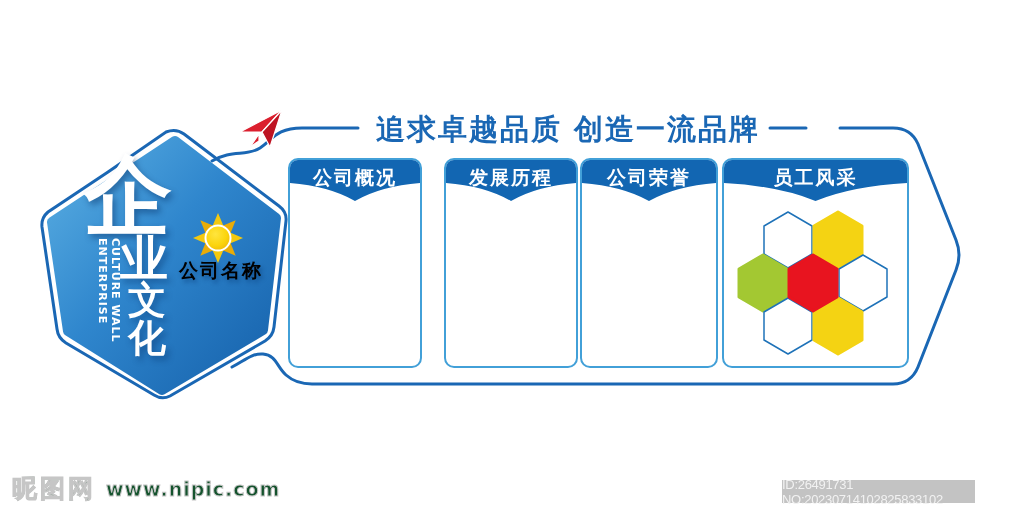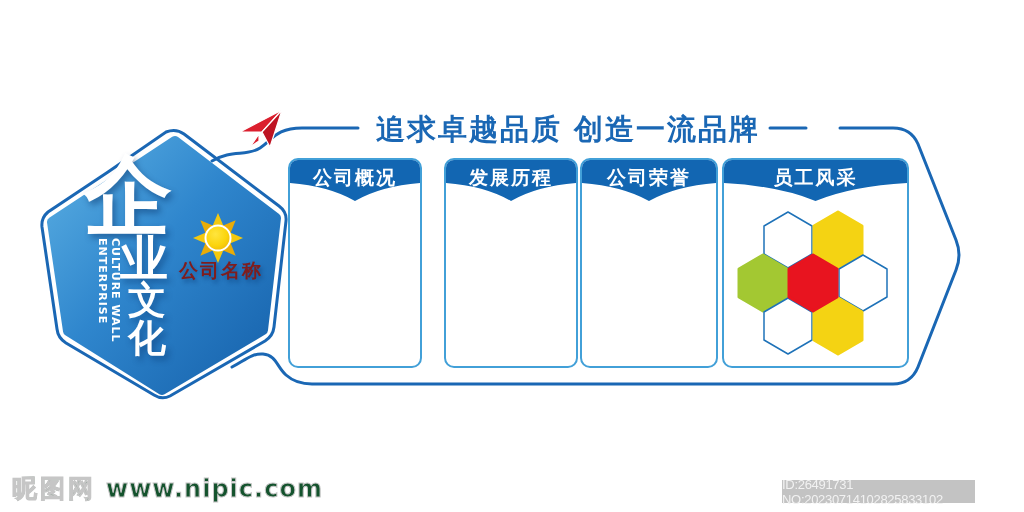--- a/index.html
+++ b/index.html
@@ -12,37 +12,37 @@
   
   .badge-char{position:absolute;z-index:3;color:#ffffff;font-weight:bold;
               text-shadow:3px 4px 6px rgba(5,45,100,.45);line-height:1;}
   .c0{left:84px;top:152px;font-size:88px;}
   .c1{left:120px;top:234px;font-size:48px;}
   .c2{left:128px;top:281px;font-size:38px;}
   .c3{left:128px;top:319px;font-size:38px;}
   .en-vert{position:absolute;left:122px;top:238px;width:116px;z-index:3;color:#ffffff;
            font-size:11px;font-weight:bold;letter-spacing:1px;line-height:13px;
            transform:rotate(90deg);transform-origin:0 0;white-space:nowrap;}
-  .company-label{position:absolute;left:179px;top:258px;z-index:3;color:#7f1d1d;
+  .company-label{position:absolute;left:179px;top:258px;z-index:3;color:#000000;
            font-size:19px;font-weight:bold;letter-spacing:2px;
            text-shadow:2px 3px 4px rgba(5,45,100,.45);}
   
   .panel{position:absolute;top:158px;height:210px;z-index:2;box-sizing:border-box;
          background:#ffffff;border:2.5px solid #42a0d8;border-radius:10px;overflow:hidden;}
   .p1{left:288px;width:134px;} .p2{left:434px;width:134px;margin-left:10px;}
   .p3{left:580px;width:138px;} .p4{left:722px;width:187px;}
   .hdr{position:absolute;left:0;top:0;width:100%;height:46px;display:block;}
   .panel-title{position:absolute;left:0;top:5px;width:100%;text-align:center;z-index:2;
          color:#ffffff;font-size:19px;font-weight:bold;letter-spacing:2px;}
   .flower{position:absolute;left:0;top:0;}
   
   .wm-left{position:absolute;left:12px;top:472px;z-index:4;display:flex;align-items:center;gap:10px;
            color:#14532d;-webkit-text-stroke:1px #c6c6c6;font-weight:bold;}
   .wm-site{font-size:25px;letter-spacing:3px;}
-  .wm-url{font-size:24px;letter-spacing:1px;}
+  .wm-url{font-size:19px;letter-spacing:1px;}
   .wm-badge{position:absolute;left:782px;top:480px;width:193px;height:23px;z-index:4;
            background:#c3c3c3;color:#f2f2f2;font-size:13px;letter-spacing:-0.3px;
            display:flex;align-items:center;justify-content:center;
            font-family:"Liberation Sans",sans-serif;}
 </style>
 </head>
 <body>
 
 <div id="stage">
 

